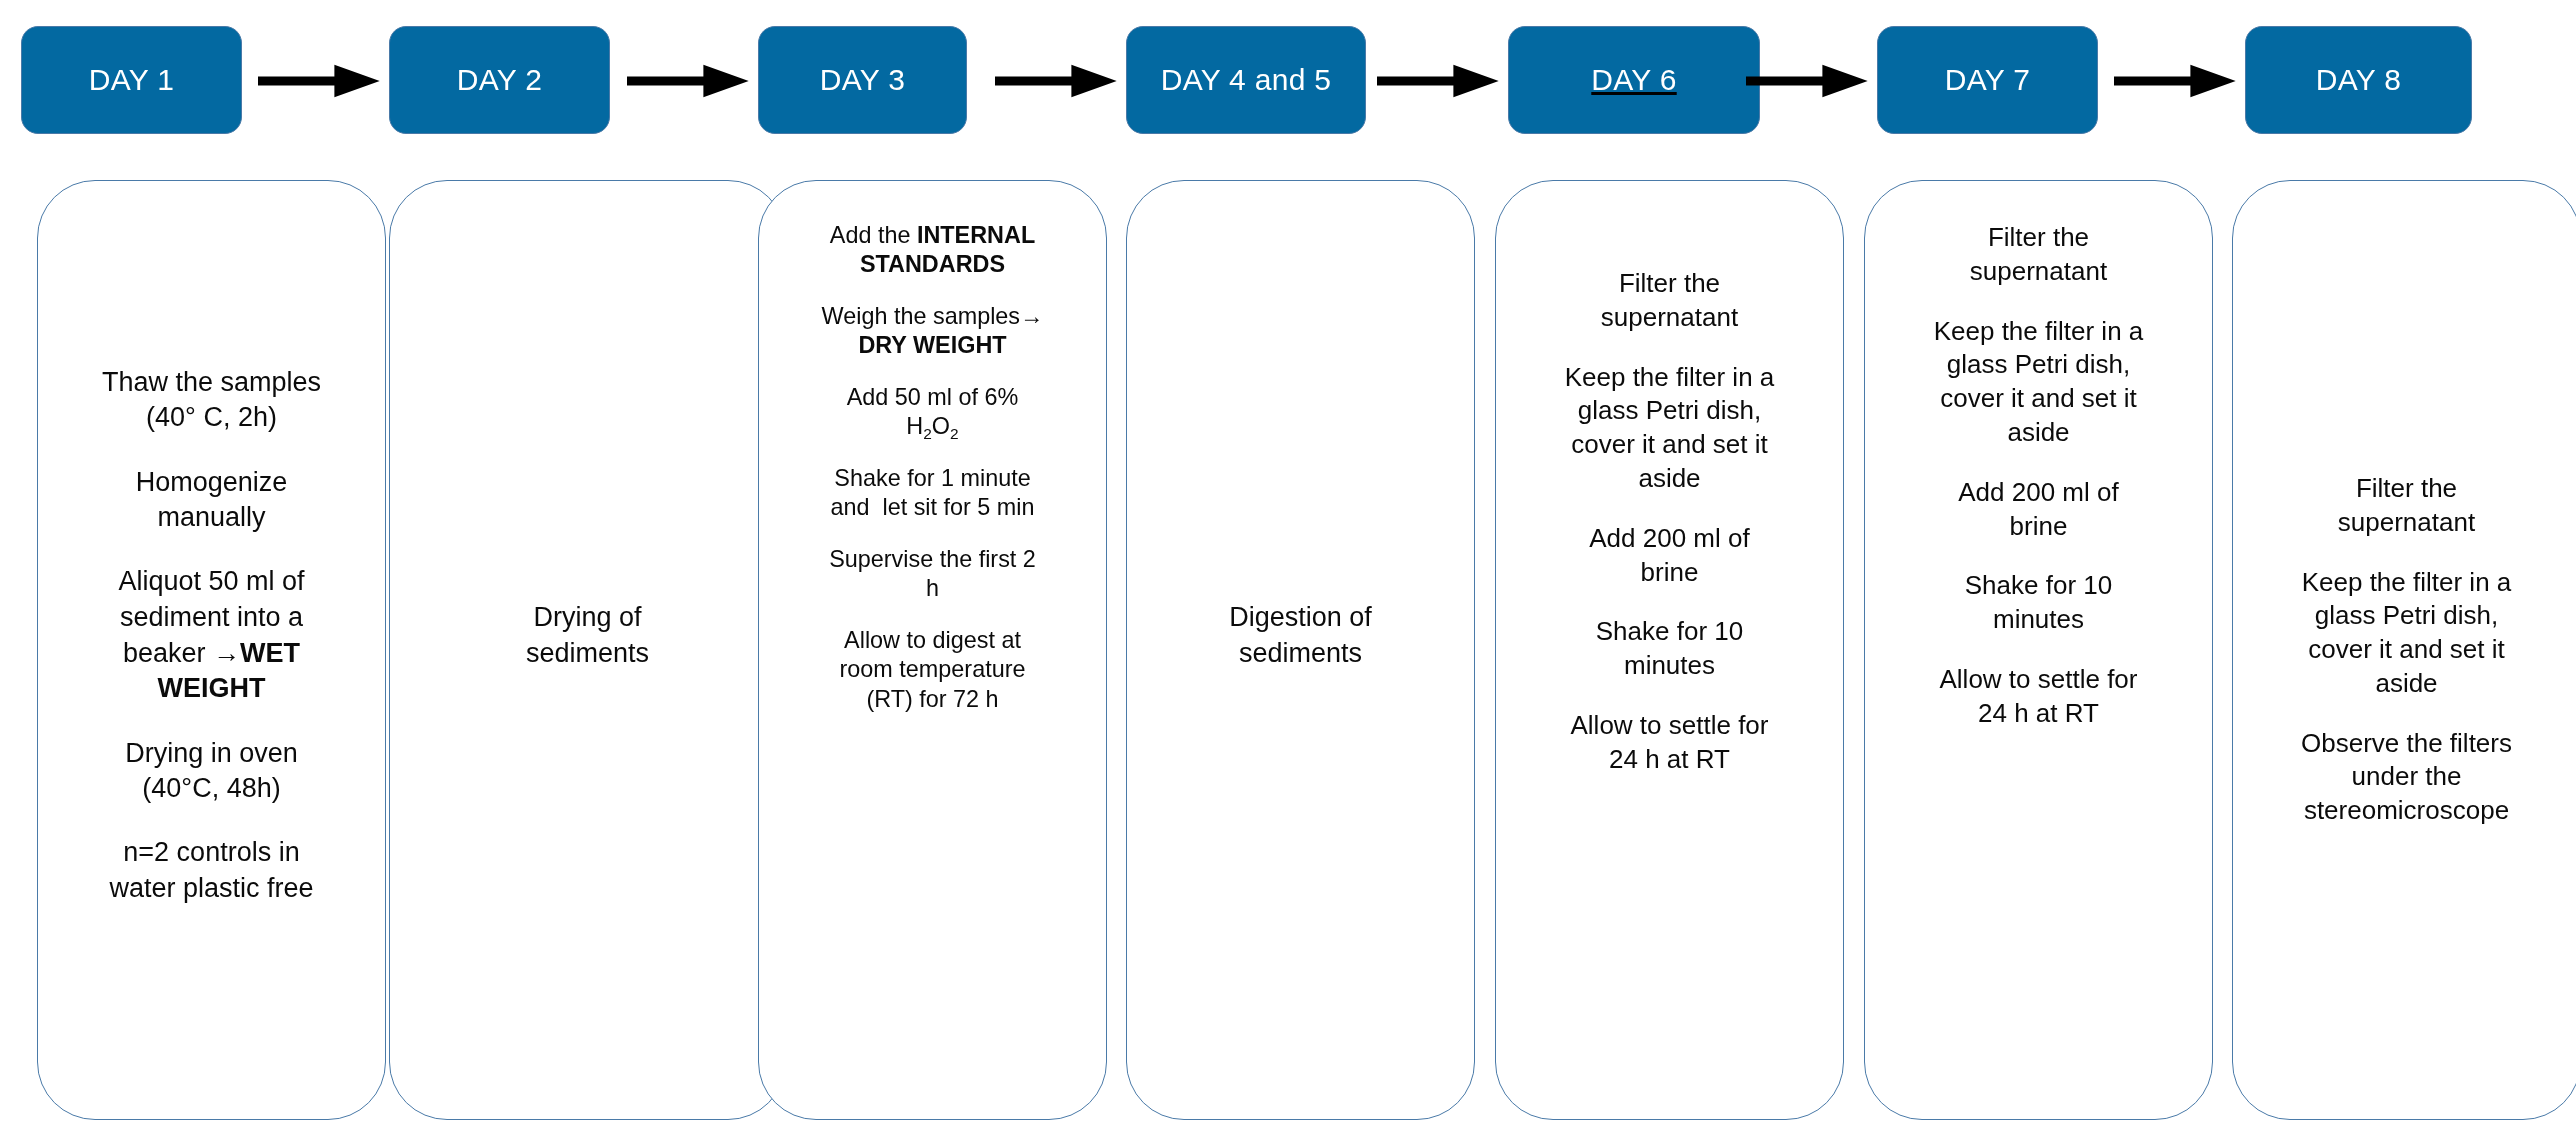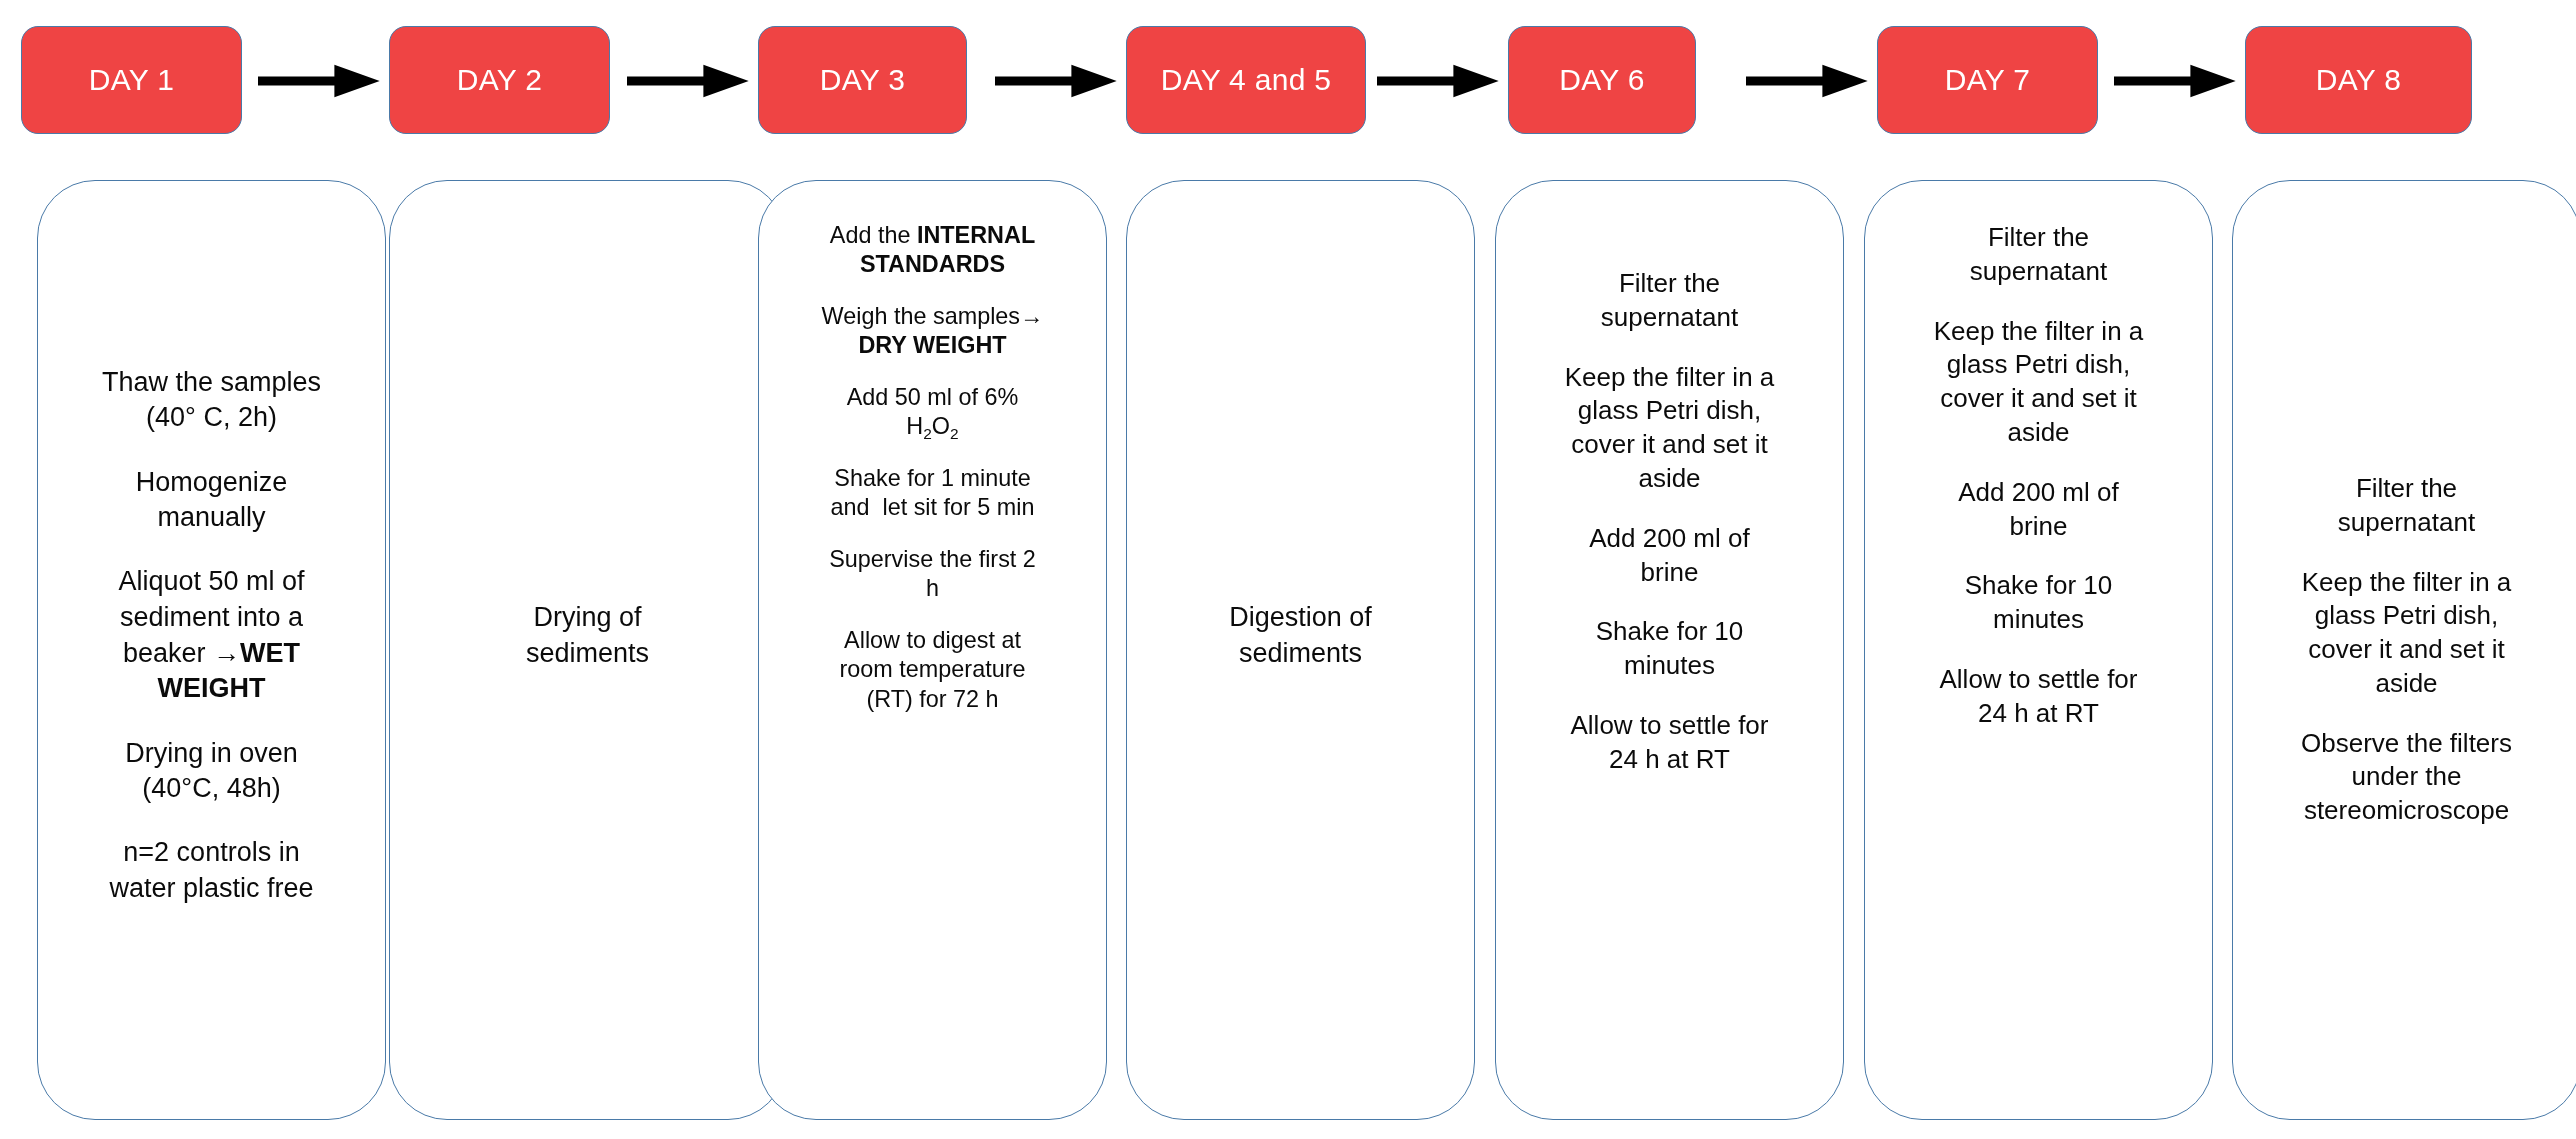--- a/index.html
+++ b/index.html
@@ -26,21 +26,21 @@
     left: 0;
     top: 0;
     width: 2576px;
     height: 159px;
   }
 
   .day-chip {
     position: absolute;
     top: 26px;
     height: 108px;
-    background: #ef4444;
+    background: #0369a1;
     border: 1.9px solid #4a7aa8;
     border-radius: 17px;
     display: flex;
     align-items: center;
     justify-content: center;
     box-sizing: border-box;
   }
   .day-chip .day-label {
     color: #ffffff;
     font-size: 30px;
@@ -149,21 +149,21 @@
 
     <div class="day-chip" style="left:1126px; width:240px;">
       <span class="day-label">DAY 4 and 5</span>
     </div>
     <div class="flow-arrow" style="left:1373px; width:130px;">
       <svg width="123" height="38" viewBox="0 0 190 58" aria-hidden="true">
         <path d="M0 22 H118 V4 L188 29 L118 54 V36 H0 Z" fill="#000000"></path>
       </svg>
     </div>
 
-    <div class="day-chip" style="left:1508px; width:188px;">
+    <div class="day-chip" style="left:1508px; width:252px;text-decoration:underline;">
       <span class="day-label">DAY 6</span>
     </div>
     <div class="flow-arrow" style="left:1742px; width:130px;">
       <svg width="123" height="38" viewBox="0 0 190 58" aria-hidden="true">
         <path d="M0 22 H118 V4 L188 29 L118 54 V36 H0 Z" fill="#000000"></path>
       </svg>
     </div>
 
     <div class="day-chip" style="left:1877px; width:221px;">
       <span class="day-label">DAY 7</span>

